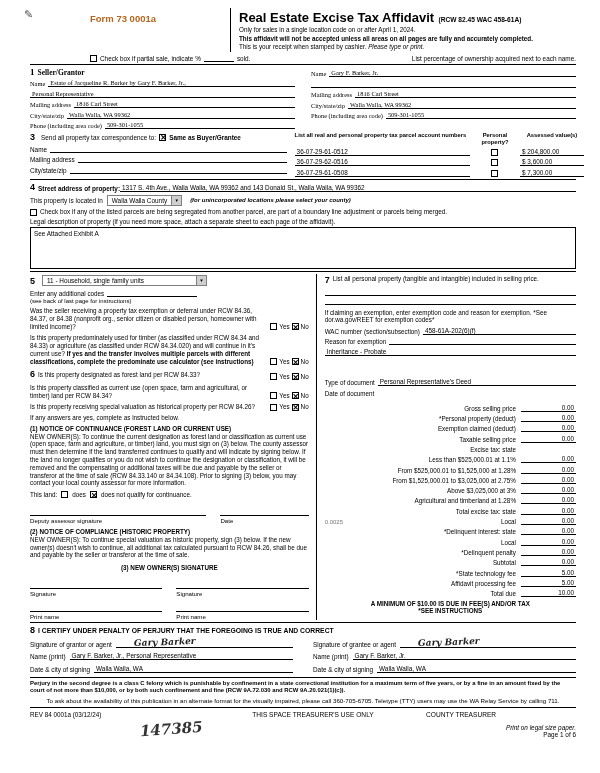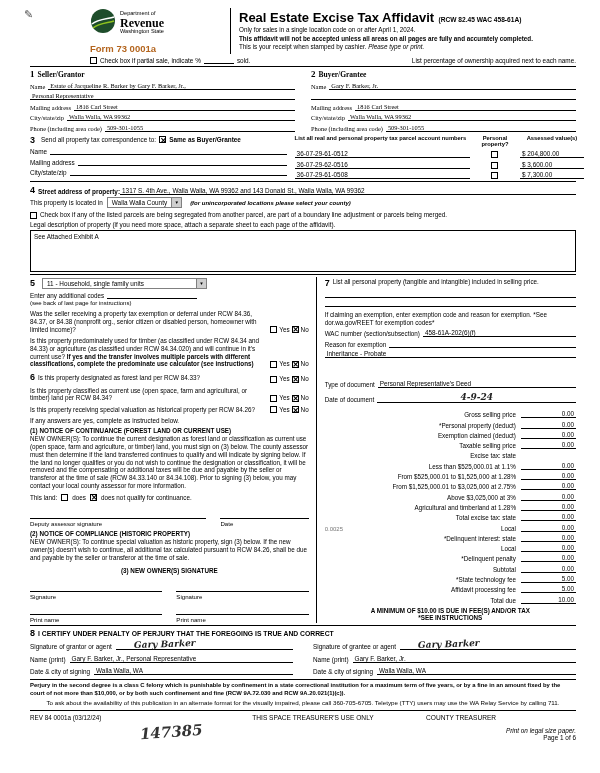--- a/index.html
+++ b/index.html
@@ -119,34 +119,20 @@
 </style>
 </head>
 <body>
 
 <div class="page">
 
   <div class="edit-icon">✎</div>
 
   <div class="form-header">
     <div class="agency-block">
-      <div class="logo-row">
-        <span>
-          <svg width="26" height="26" viewBox="0 0 26 26">
-            <circle cx="13" cy="13" r="12" fill="#1e4d2b"></circle>
-            <path d="M2 16 C8 11, 18 11, 24 9" stroke="#ffffff" stroke-width="1.6" fill="none"></path>
-            <path d="M3 20 C9 15, 18 15, 24 13" stroke="#8fc31f" stroke-width="1.6" fill="none"></path>
-          </svg>
-        </span>
-        <span class="agency-text">
-          <div class="agency-top">Department of</div>
-          <div class="agency-name">Revenue</div>
-          <div class="agency-sub">Washington State</div>
-        </span>
-      </div>
       <div class="form-number">Form 73 0001a</div>
     </div>
     <div class="vline"></div>
     <div class="title-block">
       <div>
         <span class="form-title">Real Estate Excise Tax Affidavit</span>
         <span class="title-ref">(RCW 82.45 WAC 458-61A)</span>
       </div>
       <div class="note">Only for sales in a single location code on or after April 1, 2024.</div>
       <div class="note b">This affidavit will not be accepted unless all areas on all pages are fully and accurately completed.</div>
@@ -182,21 +168,20 @@
       <div class="fld">
           <span class="lab">City/state/zip</span>
           <span class="val typed">Walla Walla, WA  99362</span>
         </div>
       <div class="fld">
           <span class="lab">Phone (including area code)</span>
           <span class="val typed">509-301-1055</span>
         </div>
     </div>
     <div>
-      <div><span class="num">2</span><span class="sec-head">Buyer/Grantee</span></div>
       <div class="fld">
           <span class="lab">Name</span>
           <span class="val typed">Gary F. Barker, Jr.</span>
         </div>
       <div class="fld">
           <span class="val"></span>
         </div>
       <div class="fld">
           <span class="lab">Mailing address</span>
           <span class="val typed">1816 Carl Street</span>
@@ -417,21 +402,20 @@
           <span class="val typed">Inheritance - Probate</span>
         </div>
 
       <div class="docblock">
         <div class="fld">
             <span class="lab">Type of document</span>
             <span class="val typed">Personal Representative's Deed</span>
           </div>
         <div class="fld" style="margin-top:4px;">
             <span class="lab">Date of document</span>
-            <span class="val script" style="text-align:center;">4-9-24</span>
           </div>
       </div>
 
       <div class="taxtable">
         <div class="tax-row">
             <span class="tax-label">Gross selling price</span>
             <span class="tax-value">0.00</span>
           </div>
         <div class="tax-row">
             <span class="tax-label">*Personal property (deduct)</span>

